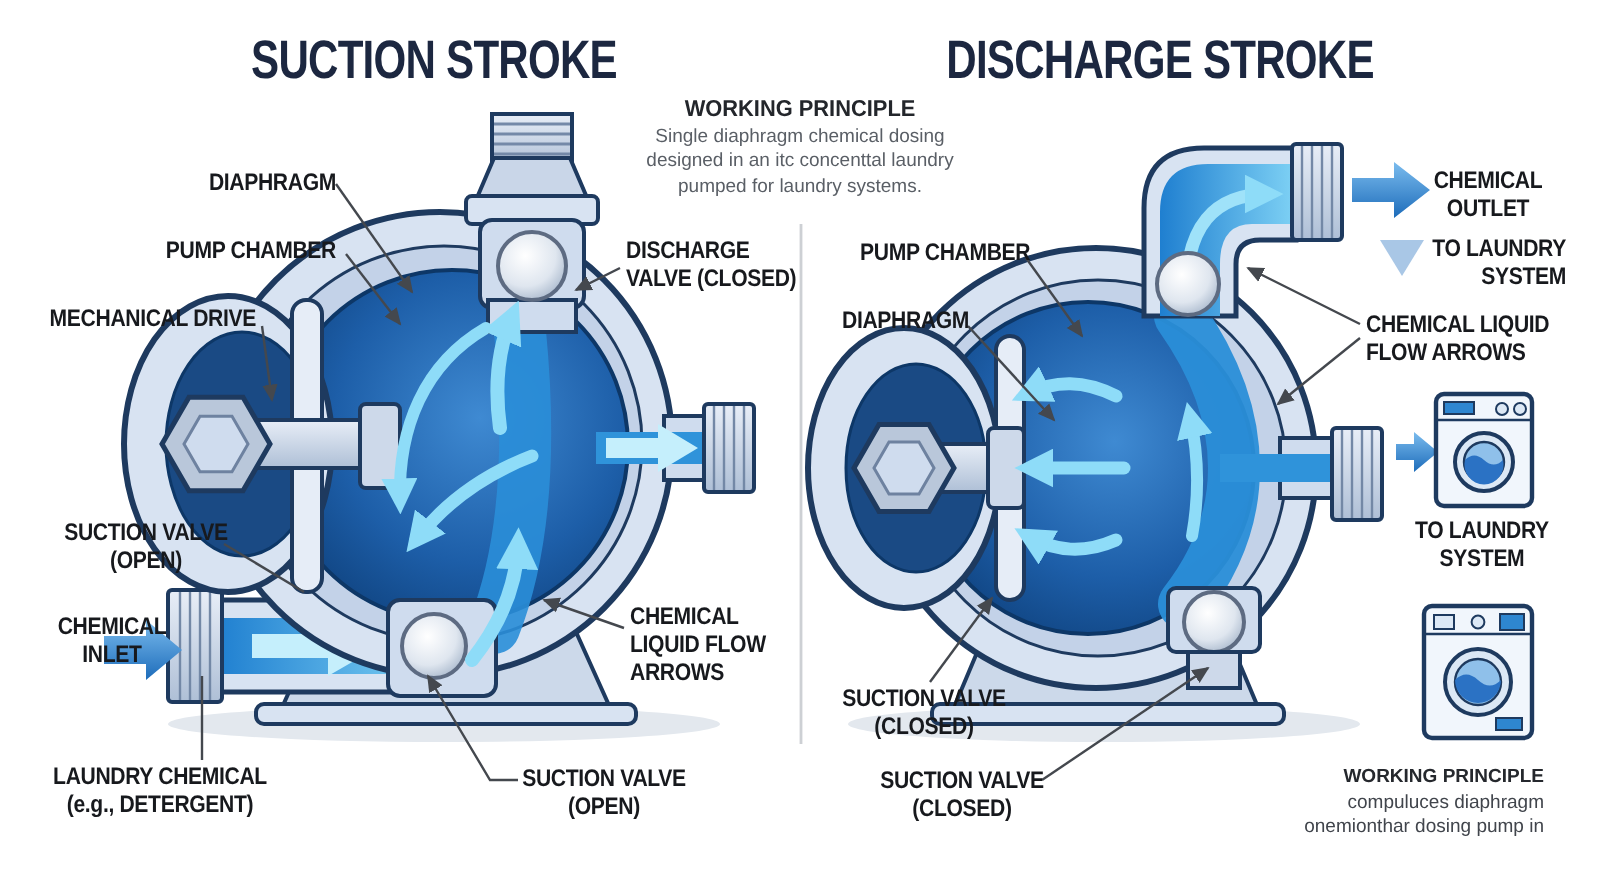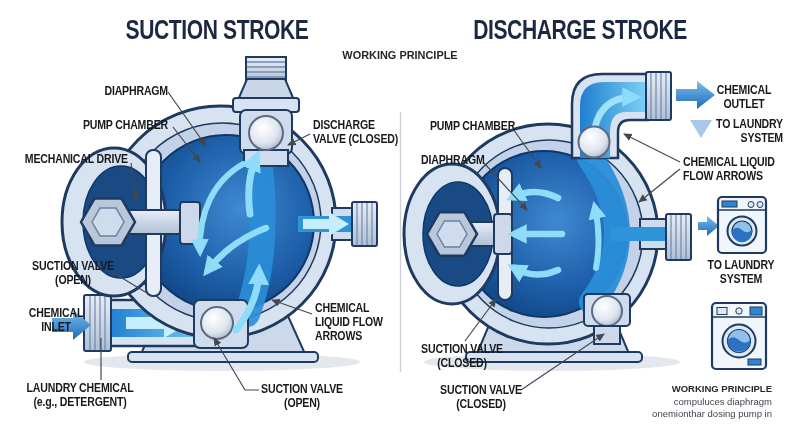--- a/index.html
+++ b/index.html
@@ -215,20 +215,23 @@
     <path d="M680,162 L624,134" marker-end="url(#mDark)"></path>
     <path d="M680,169 L639,202" marker-end="url(#mDark)"></path>
   </g>
 </svg>
 
   <div class="title" style="left:67px;top:15px;width:300px;">SUCTION STROKE</div>
   <div class="title" style="left:430px;top:15px;width:300px;">DISCHARGE STROKE</div>
 
   <div class="wp-top">
     <div class="h">WORKING PRINCIPLE</div>
+    <div class="b">Single diaphragm chemical dosing
+designed in an itc concenttal laundry
+pumped for laundry systems.</div>
   </div>
 
   <div class="label ra" style="right:632px;top:85px;width:110px;">DIAPHRAGM</div>
   <div class="label ra" style="right:632px;top:119px;width:120px;">PUMP CHAMBER</div>
   <div class="label ra" style="right:672px;top:153px;width:130px;">MECHANICAL DRIVE</div>
   <div class="label ca" style="left:13px;top:260px;width:120px;">SUCTION VALVE
 (OPEN)</div>
   <div class="label ca" style="left:8px;top:307px;width:96px;">CHEMICAL
 INLET</div>
   <div class="label ca" style="left:10px;top:382px;width:140px;">LAUNDRY CHEMICAL

